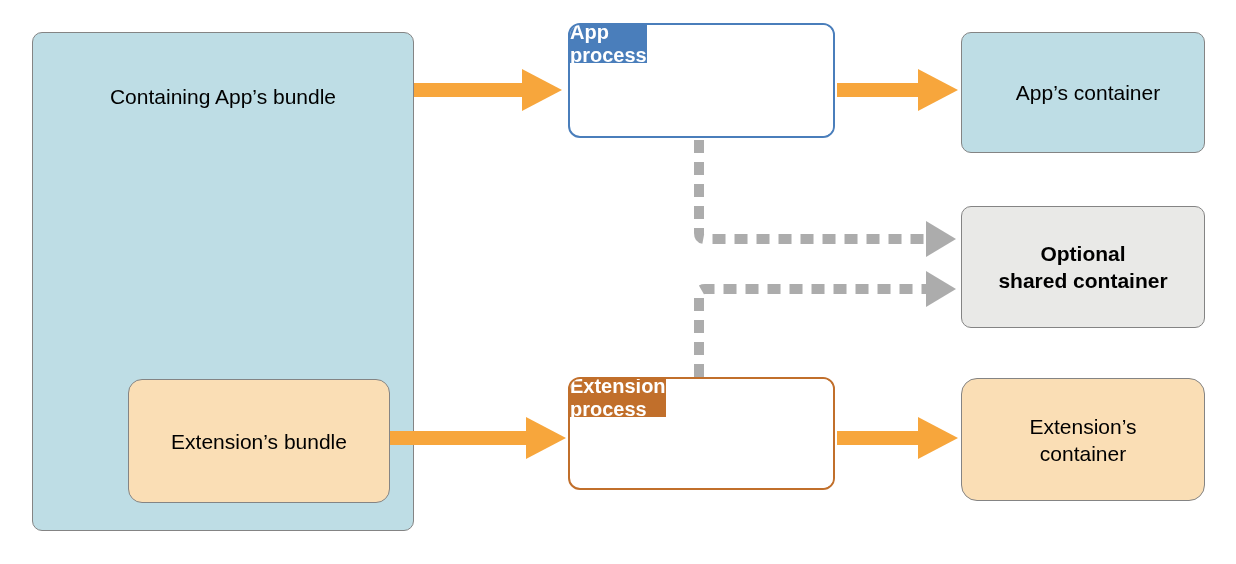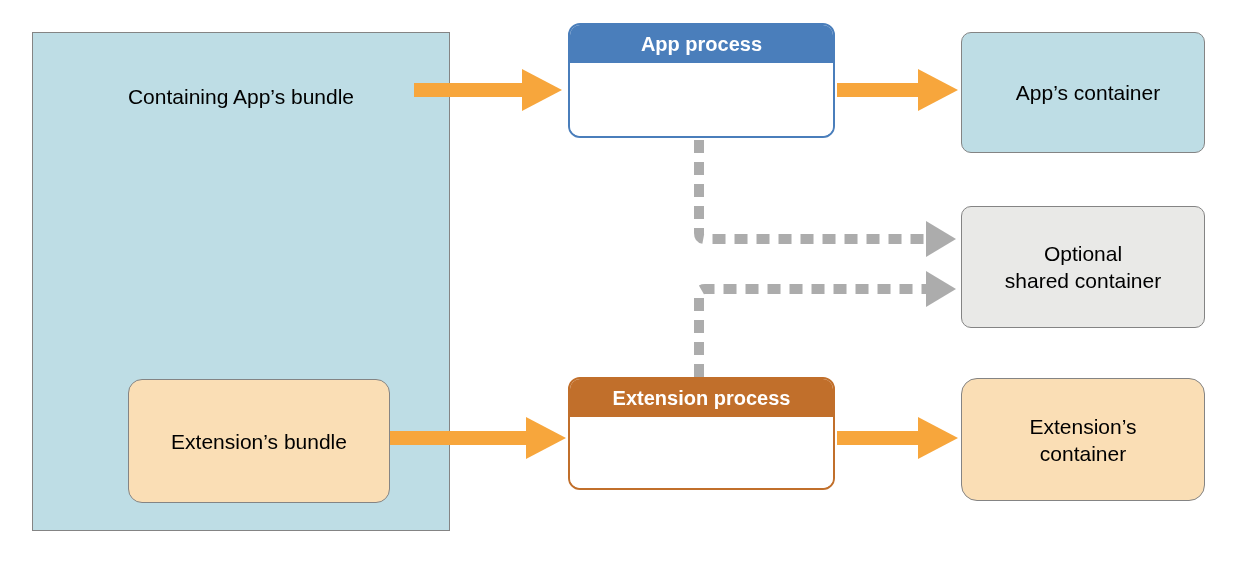--- a/index.html
+++ b/index.html
@@ -23,24 +23,24 @@
     justify-content: center;
     text-align: center;
     color: #000000;
     font-size: 21px;
     line-height: 27px;
     white-space: pre-line;
   }
   
   .containing-bundle {
     left: 32px; top: 32px;
-    width: 418px; height: 499px;
+    width: 382px; height: 499px;
     background: var(--fill-blue, #BEDDE5);
     border: 1.5px solid var(--border-gray, #848484);
-    border-radius: 0;
+    border-radius: 10px;
     align-items: flex-start;
   }
   .containing-bundle .label {
     position: absolute;
     left: 0; right: 0;
     top: 50px;
     text-align: center;
   }
   
   .extension-bundle {
@@ -53,21 +53,21 @@
   }
   
   .process {
     position: absolute;
     box-sizing: border-box;
     width: 267px;
     background: #ffffff;
     border-radius: 12px;
     overflow: hidden;
     display: flex;
-    flex-direction: column;
+    flex-direction: row;
   }
   .process-header {
     height: 38px;
     flex: 0 0 38px;
     display: flex;
     align-items: center;
     justify-content: center;
     color: #ffffff;
     font-weight: bold;
     font-size: 20px;
@@ -91,20 +91,21 @@
     border: 1.5px solid var(--border-gray, #848484);
     border-radius: 10px;
     padding-left: 10px;
   }
   .shared-container {
     left: 961px; top: 206px;
     width: 244px; height: 122px;
     background: var(--fill-gray, #E9E9E7);
     border: 1.5px solid var(--border-gray, #848484);
     border-radius: 10px;
+    font-weight: bold;
   }
   .extensions-container {
     left: 961px; top: 378px;
     width: 244px; height: 123px;
     background: var(--fill-peach, #FADEB5);
     border: 1.5px solid var(--border-gray, #848484);
     border-radius: 16px;
   }
   .arrows-overlay {
     position: absolute;

